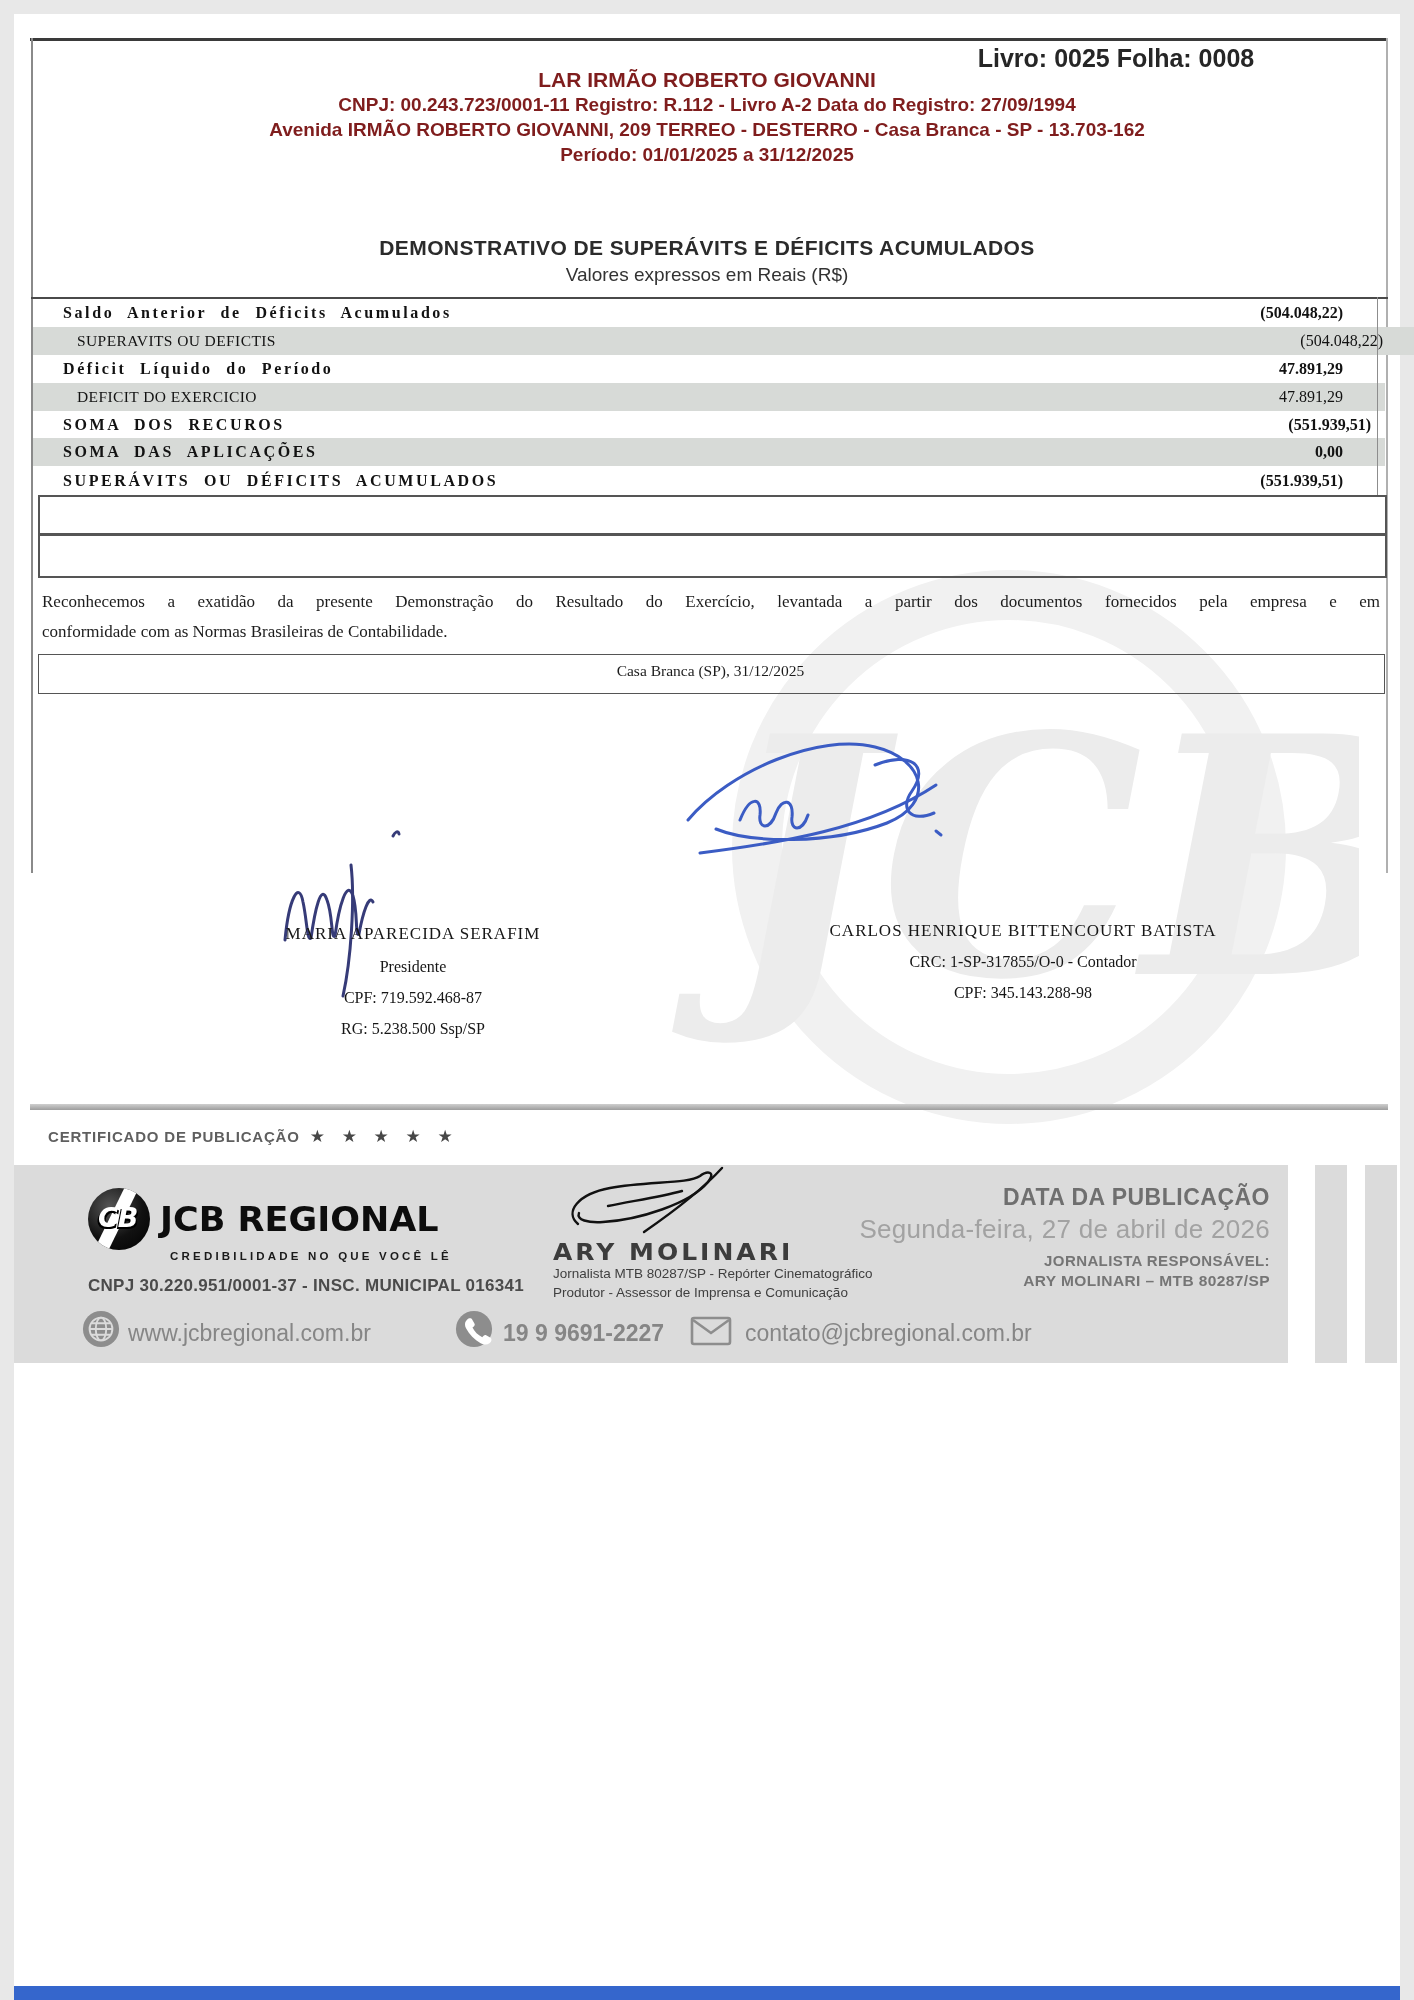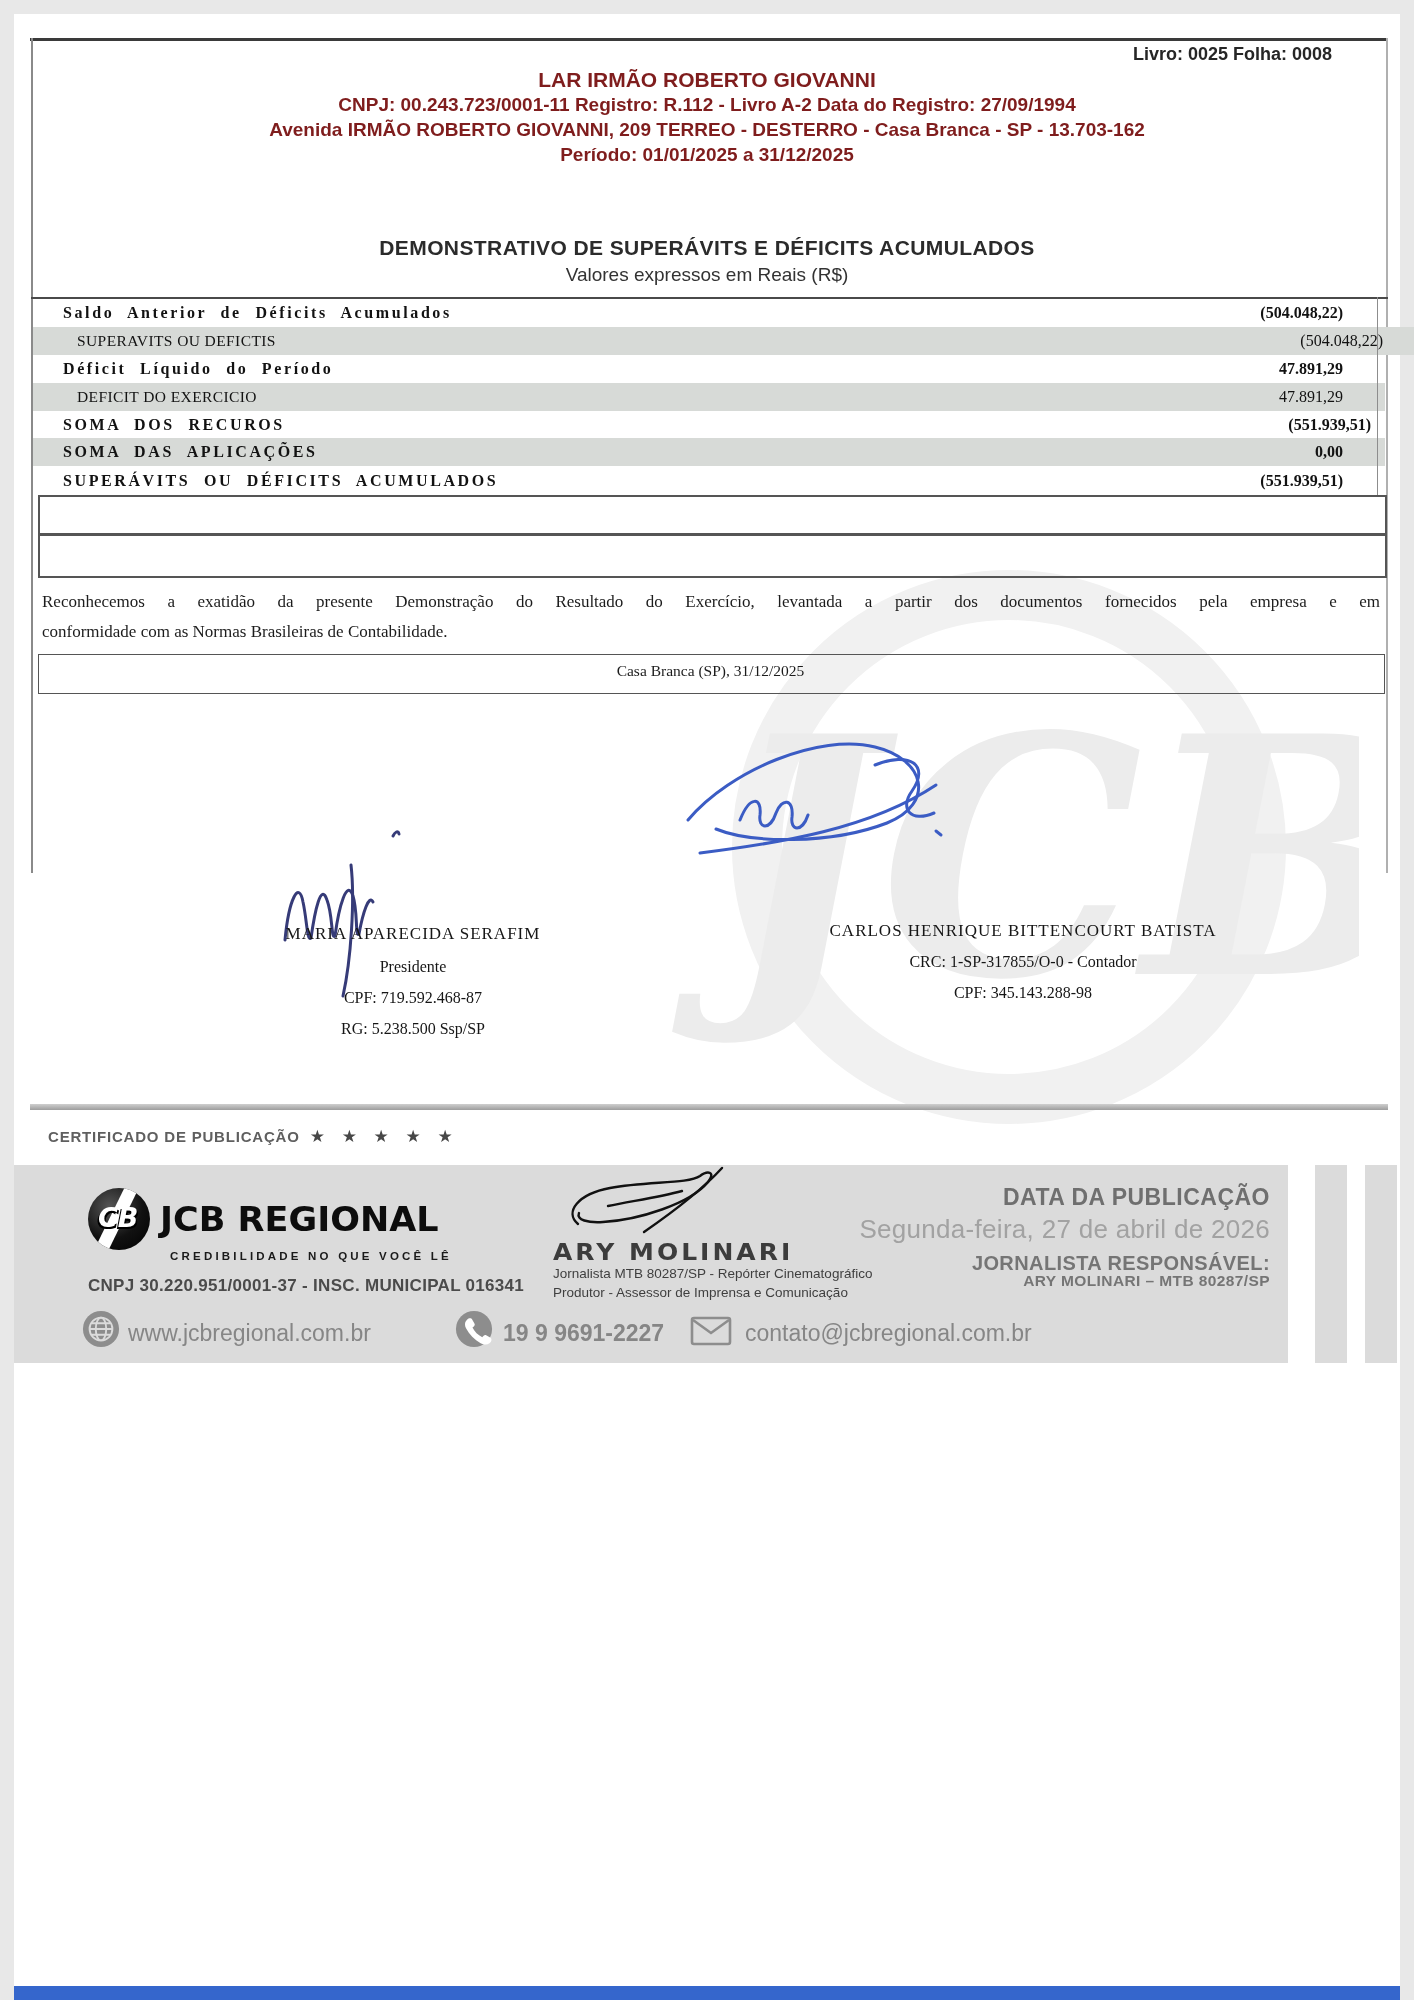--- a/index.html
+++ b/index.html
@@ -9,21 +9,21 @@
   #page{position:absolute;left:14px;top:14px;width:1386px;height:1974px;background:#ffffff;}
 
   
   .doc-top{left:16px;top:24px;width:1358px;height:3px;background:#3a3a3a;}
   .doc-left{left:17px;top:24px;width:2px;height:835px;background:#8a8a8a;}
   .doc-right{left:1372px;top:24px;width:2px;height:835px;background:#b0b0b0;}
   .doc-bottom-shadow{left:16px;top:1090px;width:1358px;height:6px;
         background:linear-gradient(#cfcfcf,#9d9d9d);}
 
   
-  .livro{left:886px;top:30px;width:432px;text-align:right;font-size:18px;font-weight:bold;color:#262626;}
+  .livro{left:886px;top:30px;width:432px;text-align:center;font-size:25px;font-weight:bold;color:#262626;}
   .hline{left:86px;width:1214px;text-align:center;font-weight:bold;color:#7f1d1d;}
   .h-org{top:54px;font-size:21px;}
   .h-reg{top:80px;font-size:19px;}
   .h-addr{top:105px;font-size:19px;}
   .h-per{top:130px;font-size:19px;}
   .d-title{left:86px;top:222px;width:1214px;text-align:center;font-size:21px;font-weight:bold;color:#2b2b2b;letter-spacing:.4px;}
   .d-sub{left:86px;top:250px;width:1214px;text-align:center;font-size:19px;color:#333;}
 
   
   .table-rule{left:17px;top:283px;width:1357px;height:2px;background:#4a4a4a;}
@@ -79,21 +79,21 @@
   .i-mail{left:676px;top:1302px;}
 
   .ary-name{left:539px;top:1224px;font-family:"DejaVu Sans",sans-serif;font-size:25px;font-weight:bold;
         color:#3c3c3c;letter-spacing:3px;transform:scaleY(.9);}
   .ary-l1{left:539px;top:1252px;font-size:13.5px;color:#3f3f3f;}
   .ary-l2{left:539px;top:1271px;font-size:13.5px;color:#3f3f3f;}
 
   .pub{width:470px;left:786px;text-align:right;color:#6f6f6f;}
   .pub-head{top:1170px;font-size:23px;font-weight:bold;letter-spacing:.5px;}
   .pub-date{top:1200px;font-size:26px;color:#a2a2a2;font-weight:normal;letter-spacing:.3px;}
-  .pub-resp1{top:1238px;font-size:20px;font-weight:bold;color:#757575;letter-spacing:.4px;}
+  .pub-resp1{top:1238px;font-size:15px;font-weight:bold;color:#757575;letter-spacing:.4px;}
   .pub-resp2{top:1258px;font-size:15.5px;font-weight:bold;color:#757575;letter-spacing:.4px;}
 
   .bluebar{left:0px;top:1972px;width:1386px;height:14px;background:#3566cc;}
 </style>
 </head>
 <body>
 
 <div id="root">
   <div id="page">
 

